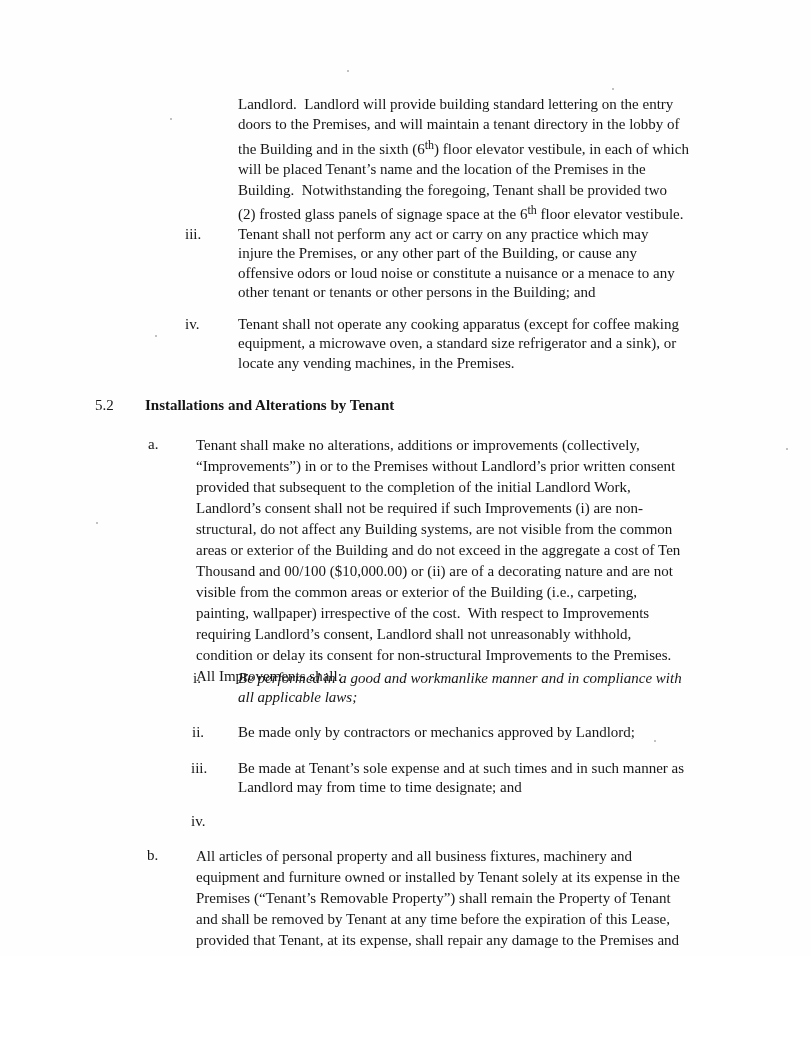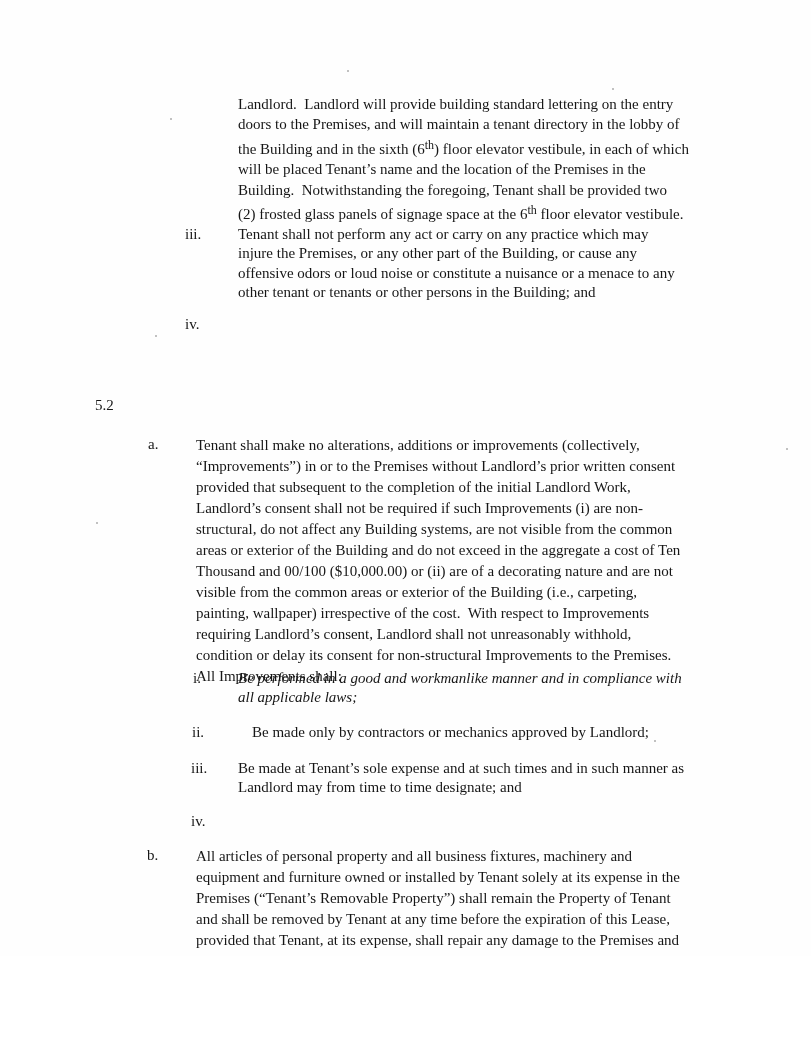--- a/index.html
+++ b/index.html
@@ -58,43 +58,47 @@
 Building.  Notwithstanding the foregoing, Tenant shall be provided two
 (2) frosted glass panels of signage space at the 6</span><sup class="ord">th</sup><span> floor elevator vestibule.</span></p>
 
   <span class="abs" style="left:185px; top:225px;">iii.</span>
   <div class="abs" style="left:238px; top:225px;">Tenant shall not perform any act or carry on any practice which may
 injure the Premises, or any other part of the Building, or cause any
 offensive odors or loud noise or constitute a nuisance or a menace to any
 other tenant or tenants or other persons in the Building; and</div>
 
   <span class="abs" style="left:185px; top:315px;">iv.</span>
+  <div class="abs" style="left:238px; top:315px;">Tenant shall not operate any cooking apparatus (except for coffee making
+equipment, a microwave oven, a standard size refrigerator and a sink), or
+locate any vending machines, in the Premises.</div>
 
   <span class="abs" style="left:95px; top:396px;">5.2</span>
+  <span class="abs bold" style="left:145px; top:396px;">Installations and Alterations by Tenant</span>
 
   <span class="abs" style="left:148px; top:435px;">a.</span>
   <div class="abs para-a" style="left:196px; top:435px;">Tenant shall make no alterations, additions or improvements (collectively,
 “Improvements”) in or to the Premises without Landlord’s prior written consent
 provided that subsequent to the completion of the initial Landlord Work,
 Landlord’s consent shall not be required if such Improvements (i) are non-
 structural, do not affect any Building systems, are not visible from the common
 areas or exterior of the Building and do not exceed in the aggregate a cost of Ten
 Thousand and 00/100 ($10,000.00) or (ii) are of a decorating nature and are not
 visible from the common areas or exterior of the Building (i.e., carpeting,
 painting, wallpaper) irrespective of the cost.  With respect to Improvements
 requiring Landlord’s consent, Landlord shall not unreasonably withhold,
 condition or delay its consent for non-structural Improvements to the Premises.
 All Improvements shall:</div>
 
   <span class="abs" style="left:193px; top:669px;">i.</span>
   <div class="abs" style="left:238px; top:669px;font-style:italic;">Be performed in a good and workmanlike manner and in compliance with
 all applicable laws;</div>
 
   <span class="abs" style="left:192px; top:723px;">ii.</span>
-  <div class="abs" style="left:252px; top:723px;">Be made only by contractors or mechanics approved by Landlord;</div>
+  <div class="abs" style="left:238px; top:723px;">Be made only by contractors or mechanics approved by Landlord;</div>
 
   <span class="abs" style="left:191px; top:759px;">iii.</span>
   <div class="abs" style="left:238px; top:759px;">Be made at Tenant’s sole expense and at such times and in such manner as
 Landlord may from time to time designate; and</div>
 
   <span class="abs" style="left:191px; top:812px;">iv.</span>
 
   <span class="abs" style="left:147px; top:846px;">b.</span>
   <div class="abs para-b" style="left:196px; top:846px;">All articles of personal property and all business fixtures, machinery and
 equipment and furniture owned or installed by Tenant solely at its expense in the

